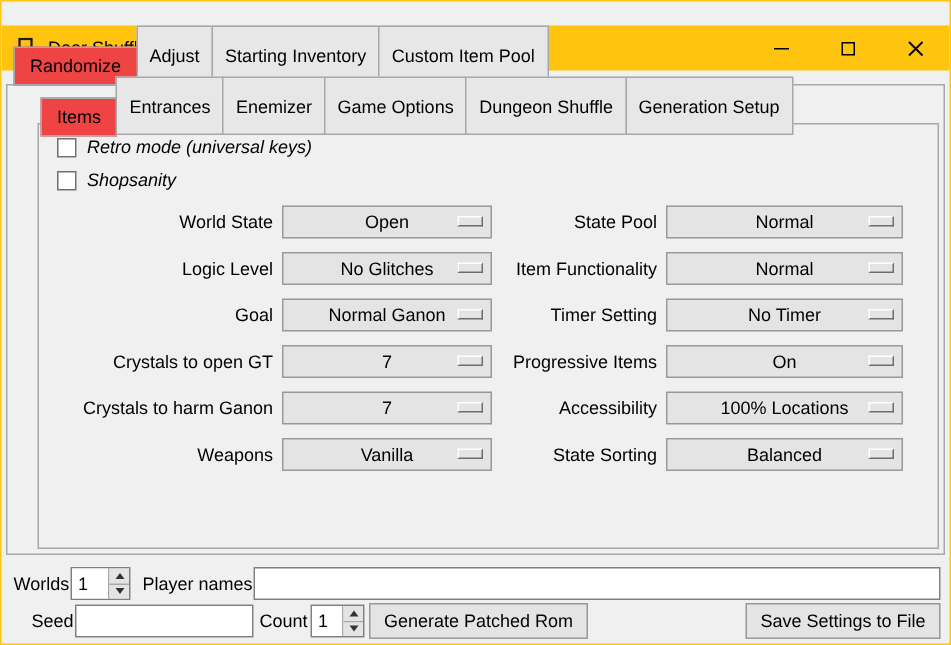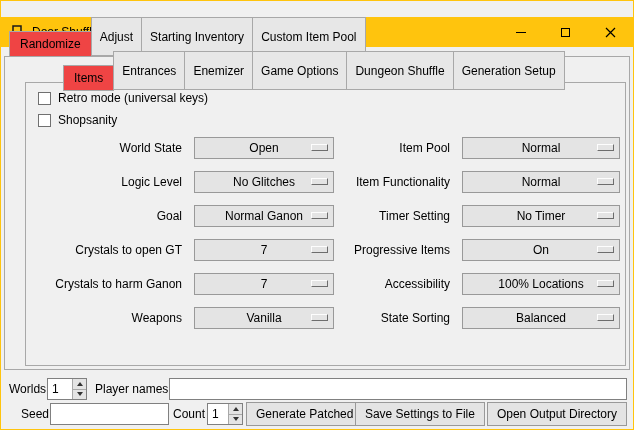--- a/index.html
+++ b/index.html
@@ -20,31 +20,31 @@
   .max-glyph{width:9px;height:9px;border:1px solid #000;box-sizing:border-box;}
   
   .tabs{display:flex;align-items:flex-end;position:absolute;z-index:2;}
   .tab{height:21px;margin-bottom:1px;margin-left:-1px;background:#e7e7e7;border:1px solid #a8a8a8;
     display:flex;align-items:center;padding:8px 8px;white-space:nowrap;cursor:default;}
   .tab:first-child{margin-left:0;}
   .tab.selected{height:24px;margin-bottom:0;background:#ef4444;position:relative;z-index:3;padding:0 10px;}
   .outer-tabs{top:32px;left:8px;height:24px;}
   .outer-pane{position:absolute;top:55px;left:3px;width:626px;height:314px;
     border:1px solid #a8a8a8;background:#f0f0f0;box-sizing:border-box;}
-  .inner-tabs{top:58px;left:26px;height:32px;margin-left:36px;}
+  .inner-tabs{top:58px;left:26px;height:32px;}
   .inner-pane{position:absolute;top:81px;left:24px;width:601px;height:284px;
     border:1px solid #a8a8a8;background:#f0f0f0;box-sizing:border-box;
     padding:6px 0 0 10px;}
   
   .check-row{display:flex;align-items:center;height:18px;margin:0 0 4px 0;cursor:default;}
   .check-box{width:13px;height:13px;box-sizing:border-box;background:#fff;border:1px solid #707070;margin-left:2px;}
-  .check-label{margin-left:7px;}
+  .check-label{margin-left:7px;font-style:italic;}
   
   .field-grid{display:grid;grid-template-columns:146px 140px 104px 158px;
-    grid-auto-rows:22px;column-gap:6px;row-gap:9px;margin-top:8px;gap:12px;}
+    grid-auto-rows:22px;column-gap:6px;row-gap:9px;margin-top:8px;}
   .f-label{display:flex;align-items:center;justify-content:flex-end;text-align:right;white-space:nowrap;}
   .dropdown{position:relative;display:flex;align-items:center;justify-content:center;
     background:#e4e4e4;border:1px solid #999;box-sizing:border-box;cursor:default;}
   .dd-indicator{position:absolute;right:5px;top:50%;margin-top:-4px;width:15px;height:5px;
     background:#e4e4e4;border-style:solid;border-width:1px;
     border-color:#fdfdfd #6d6d6d #6d6d6d #fdfdfd;box-sizing:content-box;}
   
   .b-label{position:absolute;white-space:nowrap;}
   .entry{position:absolute;box-sizing:border-box;border:1px solid #808080;background:#fff;
     font-family:inherit;font-size:12px;padding:0 4px;outline:none;}
@@ -116,21 +116,21 @@
       <span class="check-label">Shopsanity</span>
     </div>
 
     <div class="field-grid">
 
       <div class="f-label">World State</div>
       <div class="dropdown">
           <span>Open</span>
           <span class="dd-indicator"></span>
         </div>
-      <div class="f-label">Item Pool</div>
+      <div class="f-label">State Pool</div>
       <div class="dropdown">
           <span>Normal</span>
           <span class="dd-indicator"></span>
         </div>
 
       <div class="f-label">Logic Level</div>
       <div class="dropdown">
           <span>No Glitches</span>
           <span class="dd-indicator"></span>
         </div>
@@ -211,16 +211,15 @@
           <div class="tri-up"></div>
         </div>
       <div class="spin-btn">
           <div class="tri-down"></div>
         </div>
     </div>
   </div>
   <div class="push-btn" style="left:245px;top:401px;">Generate Patched Rom</div>
   <div class="right-btns">
     <div class="push-btn">Save Settings to File</div>
-    <div class="push-btn">Open Output Directory</div>
   </div>
 
 </div>
 
 </body></html>

